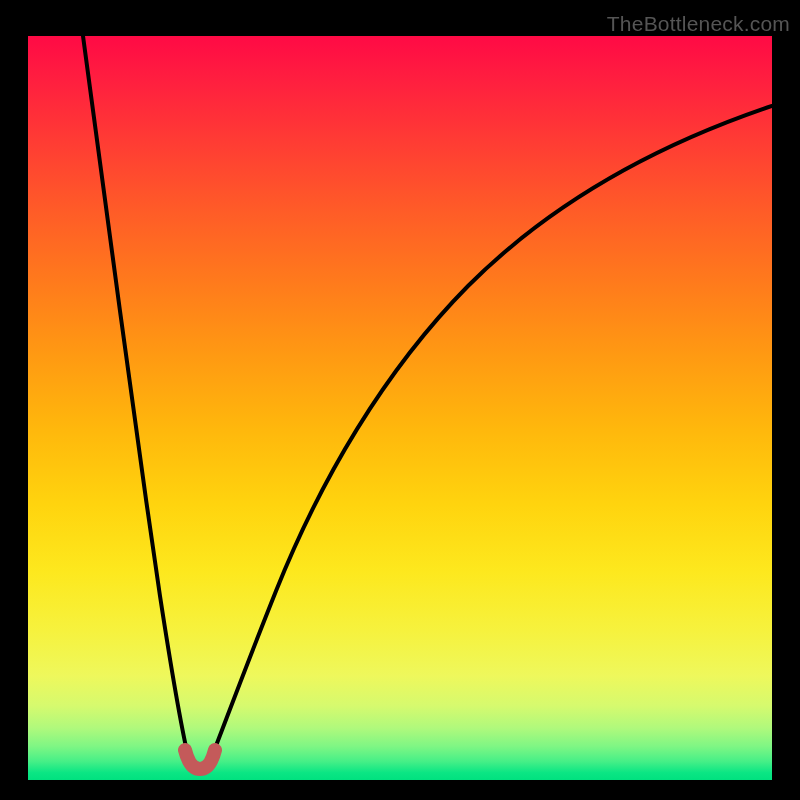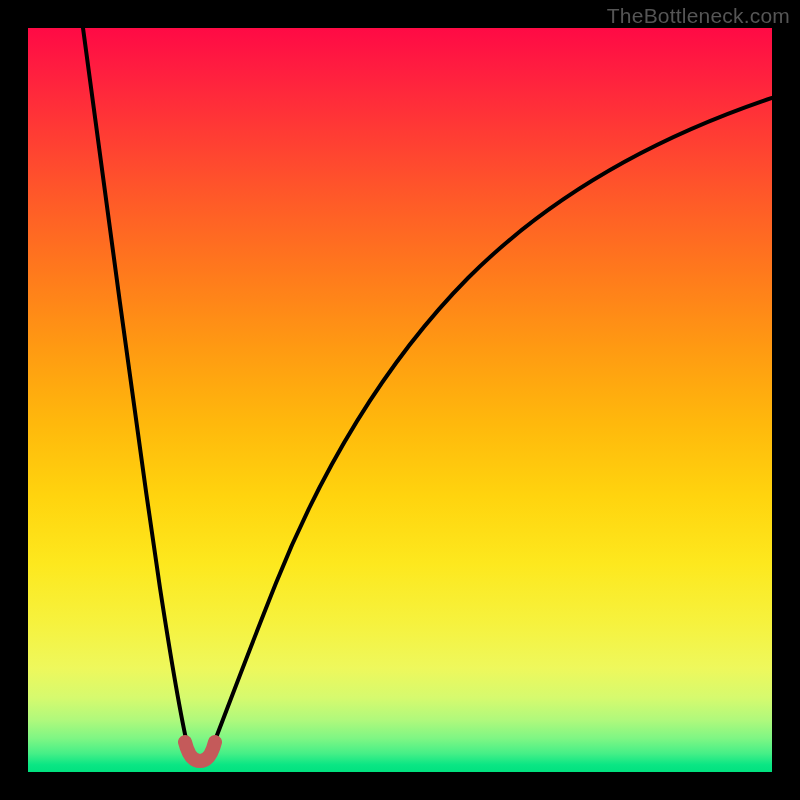--- a/index.html
+++ b/index.html
@@ -7,21 +7,21 @@
     padding: 0;
     width: 800px;
     height: 800px;
     overflow: hidden;
     background: #000;
     font-family: Arial, Helvetica, sans-serif;
   }
   .frame {
     position: absolute;
     left: 0;
-    top: 0;
+    top: 8px;
     width: 800px;
     height: 764px;
     background: #000;
   }
   .plot {
     position: absolute;
     left: 28px;
     top: 28px;
     width: 744px;
     height: 744px;

